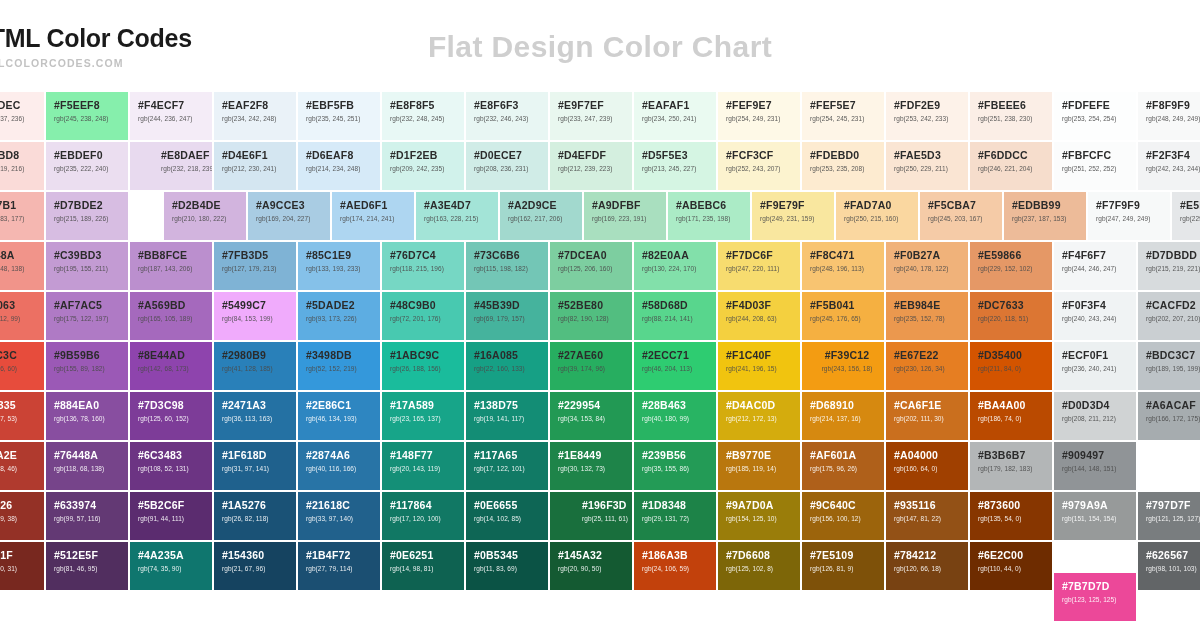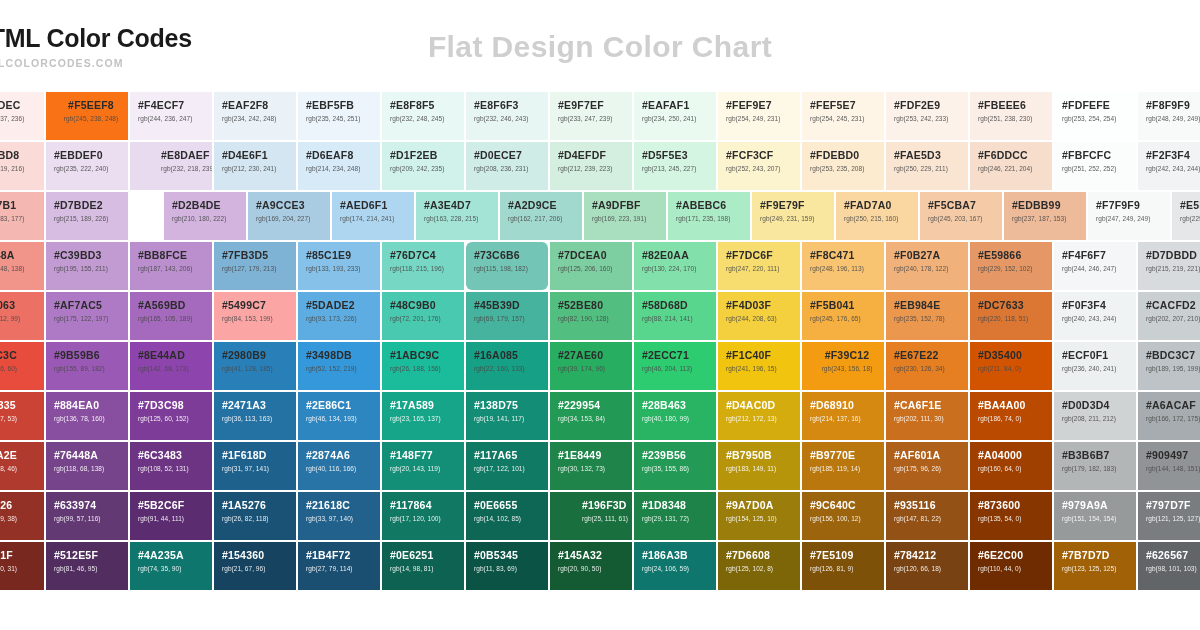--- a/index.html
+++ b/index.html
@@ -113,21 +113,21 @@
     <div class="chart-title">Flat Design Color Chart</div>
   </div>
 
   <div class="grid-wrap">
     <div class="grid" id="grid">
         <div class="row">
           <div class="cell light" style="background: rgb(253, 237, 236);">
             <div class="hex">#FDEDEC</div>
             <div class="rgb">rgb(253, 237, 236)</div>
           </div>
-          <div class="cell light" style="background: #f97316; text-align: center;">
+          <div class="cell light" style="background: #86efac;">
             <div class="hex">#F5EEF8</div>
             <div class="rgb">rgb(245, 238, 248)</div>
           </div>
           <div class="cell light" style="background: rgb(244, 236, 247);">
             <div class="hex">#F4ECF7</div>
             <div class="rgb">rgb(244, 236, 247)</div>
           </div>
           <div class="cell light" style="background: rgb(234, 242, 248);">
             <div class="hex">#EAF2F8</div>
             <div class="rgb">rgb(234, 242, 248)</div>
@@ -319,21 +319,21 @@
             <div class="rgb">rgb(127, 179, 213)</div>
           </div>
           <div class="cell light" style="background: rgb(133, 193, 233);">
             <div class="hex">#85C1E9</div>
             <div class="rgb">rgb(133, 193, 233)</div>
           </div>
           <div class="cell light" style="background: rgb(118, 215, 196);">
             <div class="hex">#76D7C4</div>
             <div class="rgb">rgb(118, 215, 196)</div>
           </div>
-          <div class="cell light" style="background: rgb(115, 198, 182); border-radius: 6px;">
+          <div class="cell light" style="background: rgb(115, 198, 182);">
             <div class="hex">#73C6B6</div>
             <div class="rgb">rgb(115, 198, 182)</div>
           </div>
           <div class="cell light" style="background: rgb(125, 206, 160);">
             <div class="hex">#7DCEA0</div>
             <div class="rgb">rgb(125, 206, 160)</div>
           </div>
           <div class="cell light" style="background: rgb(130, 224, 170);">
             <div class="hex">#82E0AA</div>
             <div class="rgb">rgb(130, 224, 170)</div>
@@ -369,21 +369,21 @@
             <div class="rgb">rgb(236, 112, 99)</div>
           </div>
           <div class="cell light" style="background: rgb(175, 122, 197);">
             <div class="hex">#AF7AC5</div>
             <div class="rgb">rgb(175, 122, 197)</div>
           </div>
           <div class="cell light" style="background: rgb(165, 105, 189);">
             <div class="hex">#A569BD</div>
             <div class="rgb">rgb(165, 105, 189)</div>
           </div>
-          <div class="cell light" style="background: #fca5a5;">
+          <div class="cell light" style="background: #f0abfc;">
             <div class="hex">#5499C7</div>
             <div class="rgb">rgb(84, 153, 199)</div>
           </div>
           <div class="cell light" style="background: rgb(93, 173, 226);">
             <div class="hex">#5DADE2</div>
             <div class="rgb">rgb(93, 173, 226)</div>
           </div>
           <div class="cell light" style="background: rgb(72, 201, 176);">
             <div class="hex">#48C9B0</div>
             <div class="rgb">rgb(72, 201, 176)</div>
@@ -579,24 +579,20 @@
             <div class="rgb">rgb(17, 122, 101)</div>
           </div>
           <div class="cell dark" style="background: rgb(30, 132, 73);">
             <div class="hex">#1E8449</div>
             <div class="rgb">rgb(30, 132, 73)</div>
           </div>
           <div class="cell dark" style="background: rgb(35, 155, 86);">
             <div class="hex">#239B56</div>
             <div class="rgb">rgb(35, 155, 86)</div>
           </div>
-          <div class="cell dark" style="background: rgb(183, 149, 11);">
-            <div class="hex">#B7950B</div>
-            <div class="rgb">rgb(183, 149, 11)</div>
-          </div>
           <div class="cell dark" style="background: rgb(185, 119, 14);">
             <div class="hex">#B9770E</div>
             <div class="rgb">rgb(185, 119, 14)</div>
           </div>
           <div class="cell dark" style="background: rgb(175, 96, 26);">
             <div class="hex">#AF601A</div>
             <div class="rgb">rgb(175, 96, 26)</div>
           </div>
           <div class="cell dark" style="background: rgb(160, 64, 0);">
             <div class="hex">#A04000</div>
@@ -699,41 +695,41 @@
             <div class="rgb">rgb(14, 98, 81)</div>
           </div>
           <div class="cell dark" style="background: rgb(11, 83, 69);">
             <div class="hex">#0B5345</div>
             <div class="rgb">rgb(11, 83, 69)</div>
           </div>
           <div class="cell dark" style="background: rgb(20, 90, 50);">
             <div class="hex">#145A32</div>
             <div class="rgb">rgb(20, 90, 50)</div>
           </div>
-          <div class="cell dark" style="background: #0f766e;">
+          <div class="cell dark" style="background: #c2410c;">
             <div class="hex">#186A3B</div>
             <div class="rgb">rgb(24, 106, 59)</div>
           </div>
           <div class="cell dark" style="background: rgb(125, 102, 8);">
             <div class="hex">#7D6608</div>
             <div class="rgb">rgb(125, 102, 8)</div>
           </div>
           <div class="cell dark" style="background: rgb(126, 81, 9);">
             <div class="hex">#7E5109</div>
             <div class="rgb">rgb(126, 81, 9)</div>
           </div>
           <div class="cell dark" style="background: rgb(120, 66, 18);">
             <div class="hex">#784212</div>
             <div class="rgb">rgb(120, 66, 18)</div>
           </div>
           <div class="cell dark" style="background: rgb(110, 44, 0);">
             <div class="hex">#6E2C00</div>
             <div class="rgb">rgb(110, 44, 0)</div>
           </div>
-          <div class="cell dark" style="background: #a16207;">
+          <div class="cell dark" style="background: #ec4899; margin-top: 31px;">
             <div class="hex">#7B7D7D</div>
             <div class="rgb">rgb(123, 125, 125)</div>
           </div>
           <div class="cell dark" style="background: rgb(98, 101, 103);">
             <div class="hex">#626567</div>
             <div class="rgb">rgb(98, 101, 103)</div>
           </div>
         </div>
       </div>
   </div>

